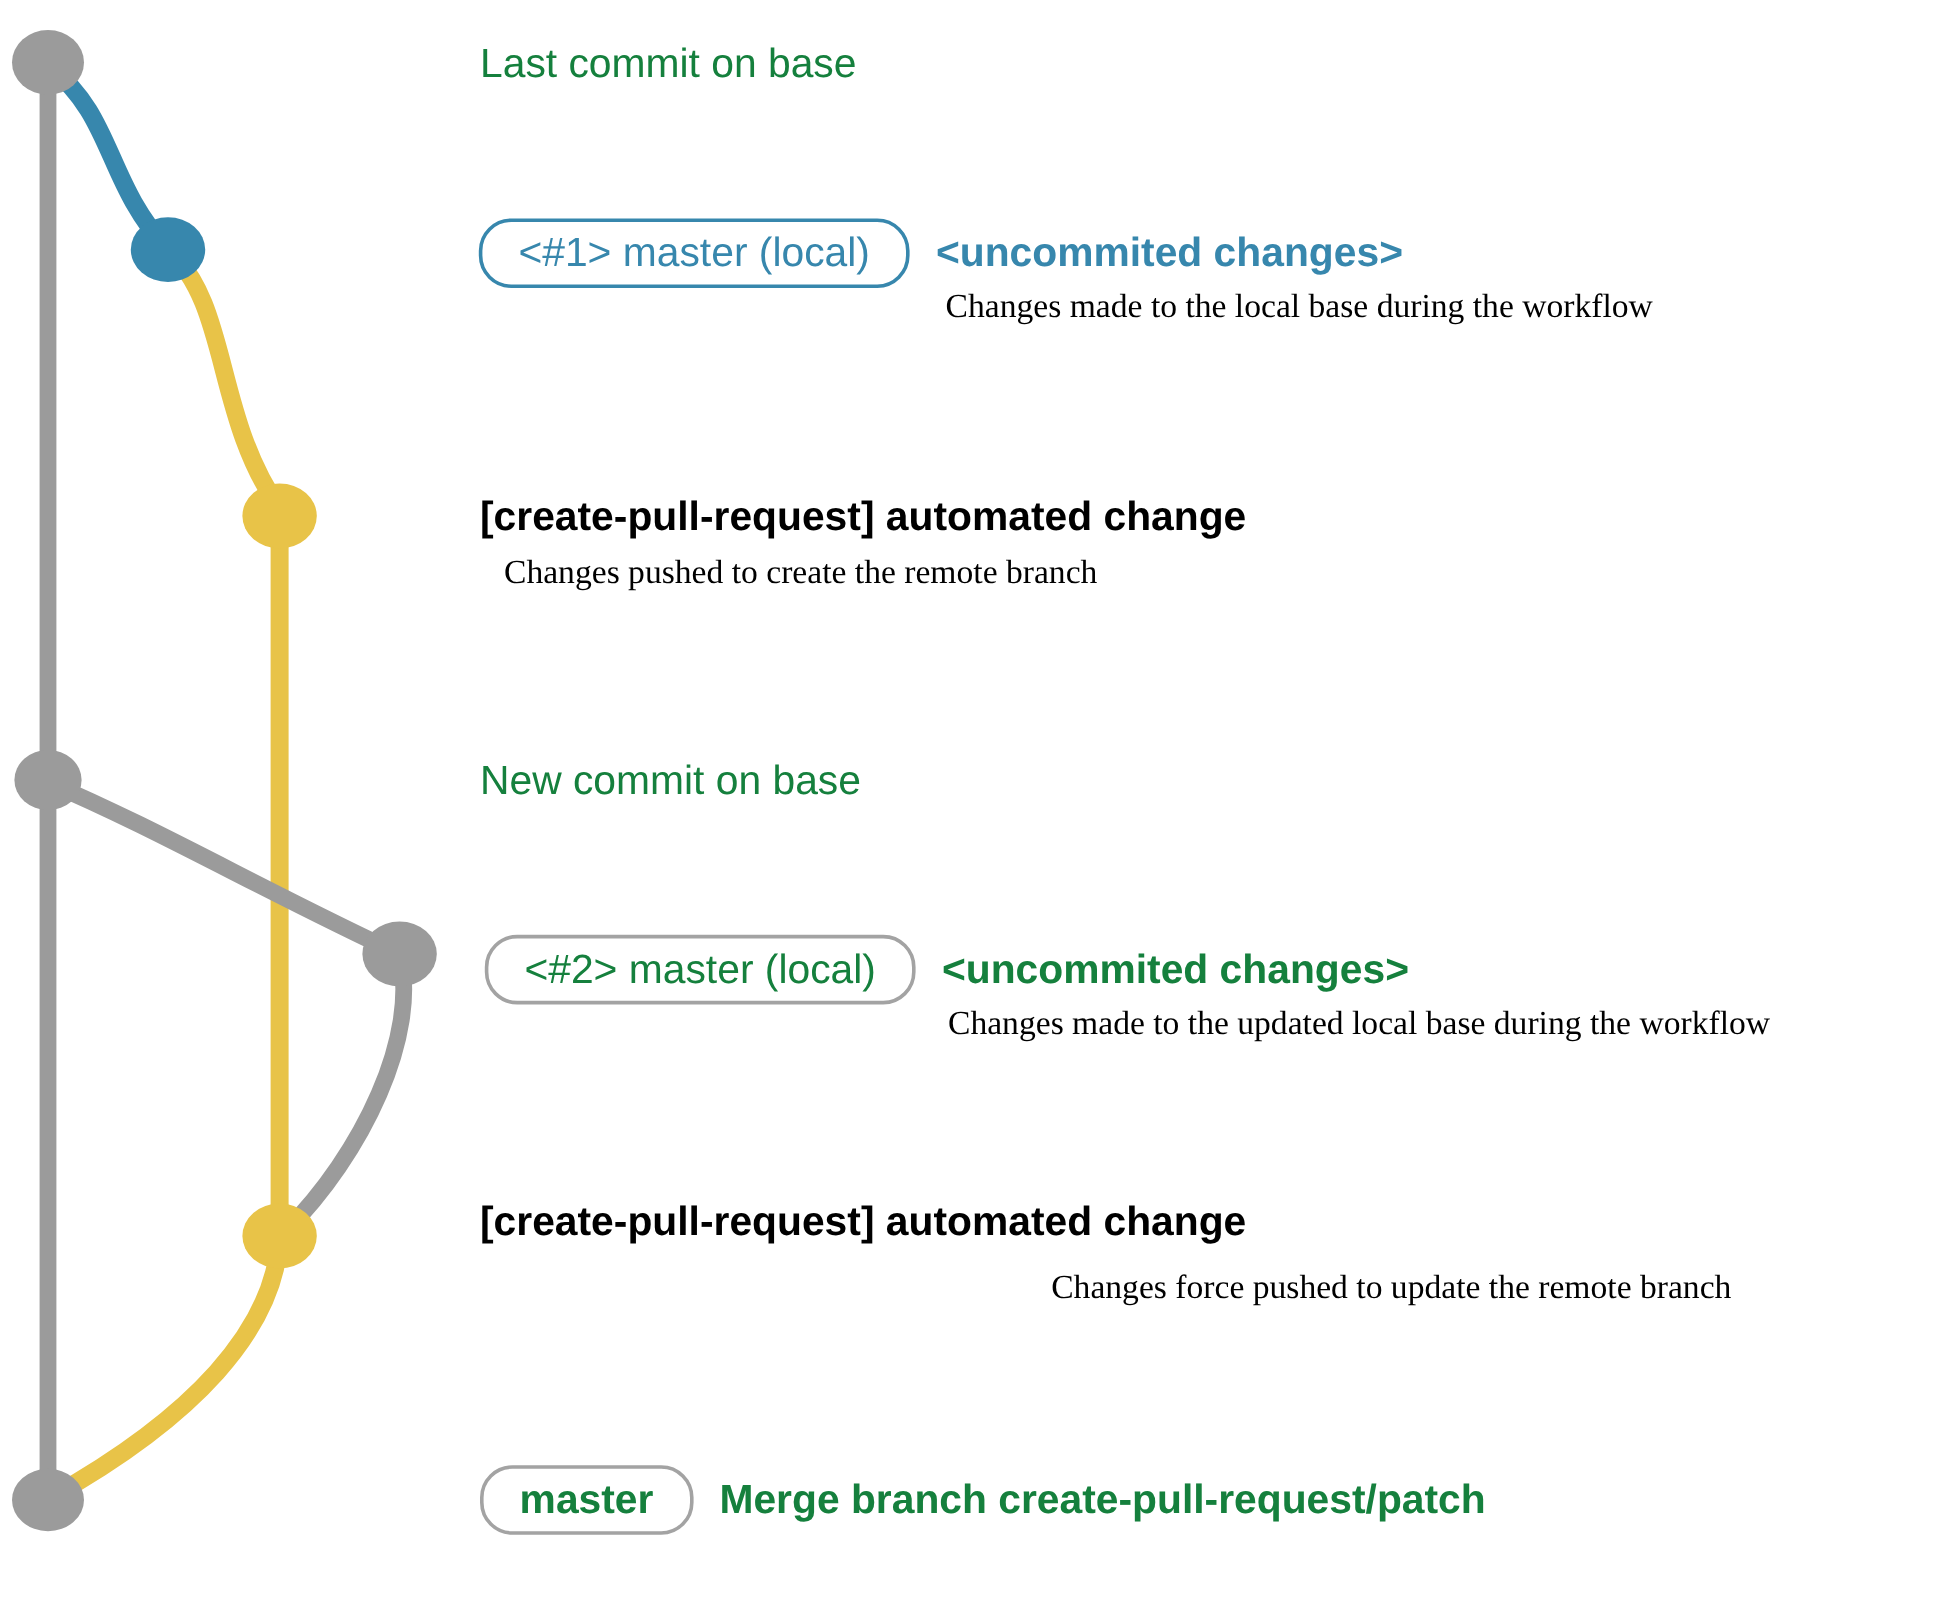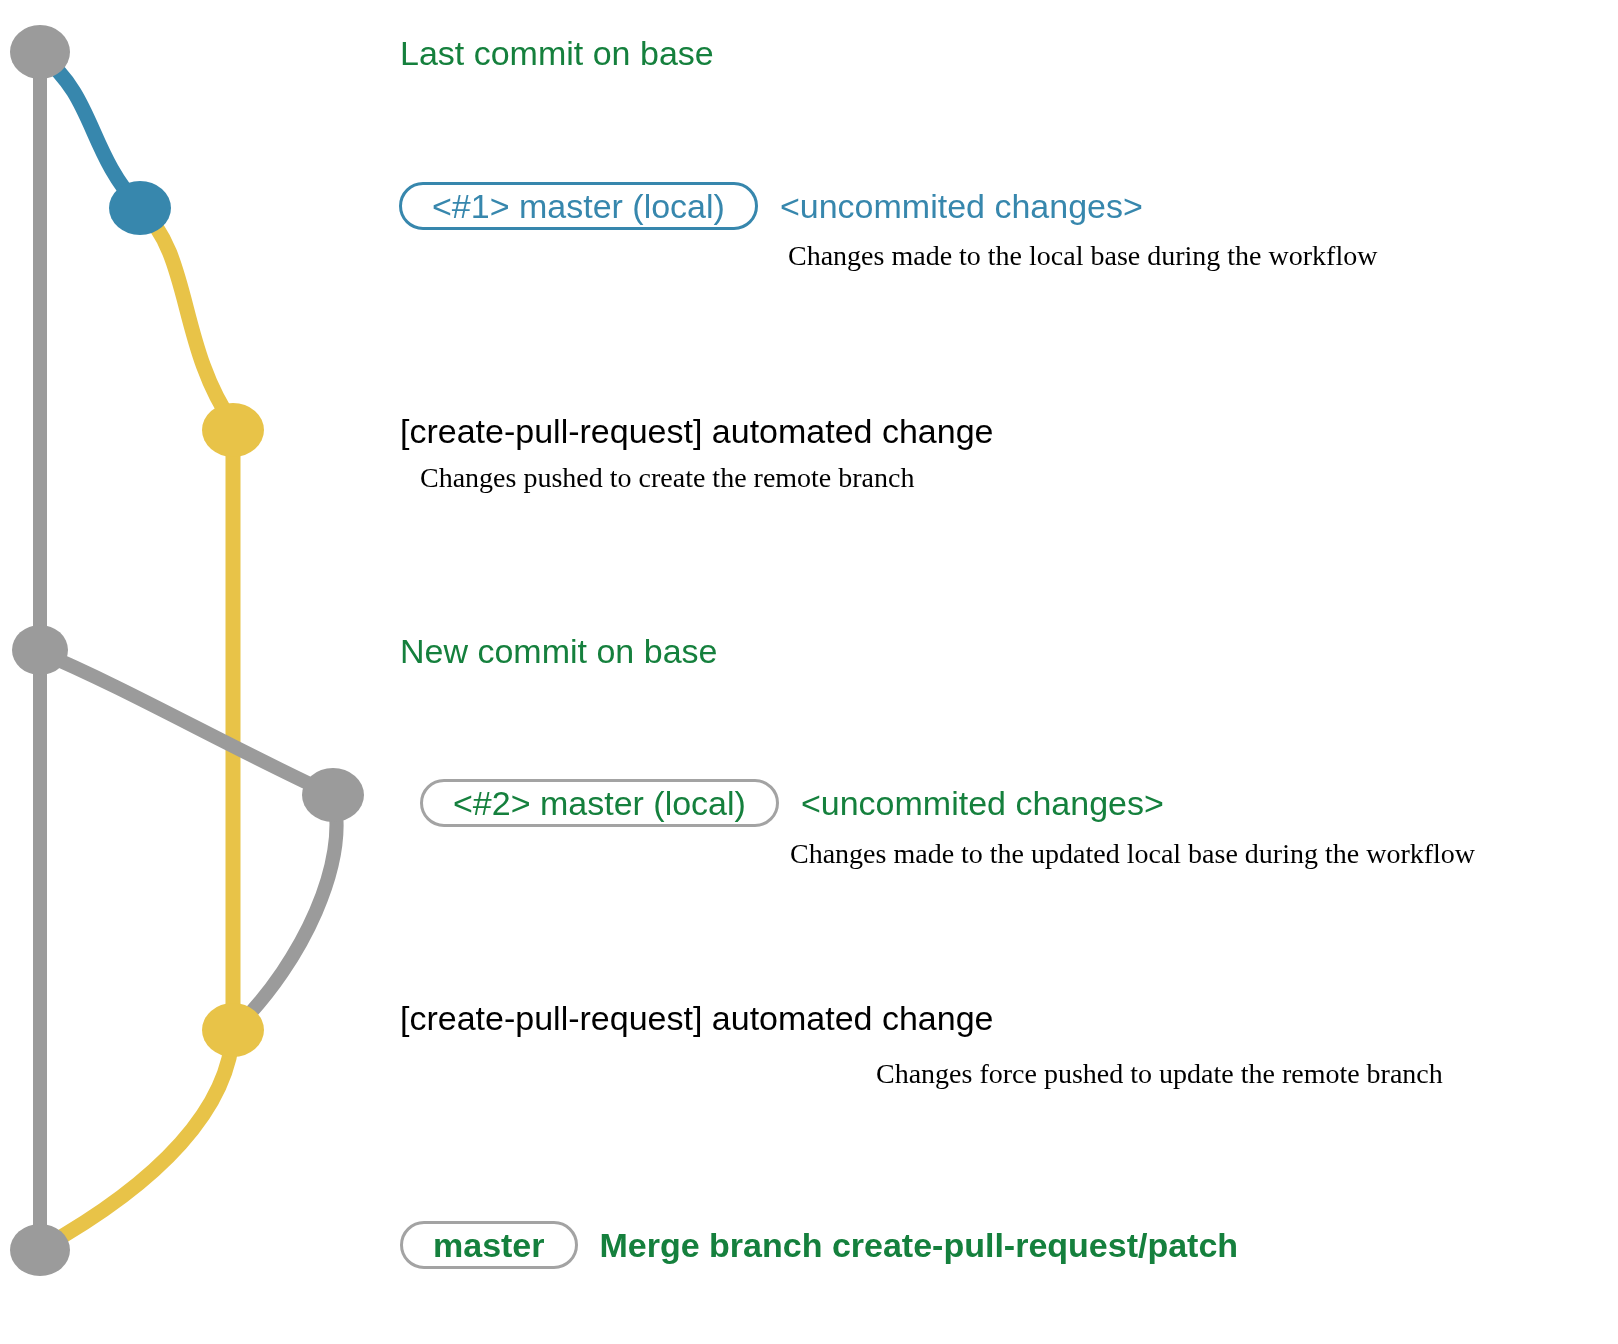--- a/index.html
+++ b/index.html
@@ -13,30 +13,30 @@
   .abs { position: absolute; }
   svg { display: block; }
 
   .rowline { display: flex; align-items: center; gap: 22px; }
 
   .badge {
     display: inline-flex;
     align-items: center;
     justify-content: center;
     box-sizing: border-box;
-    height: 48px;
+    height: 58px;
     padding: 0 30px;
     border: 3px solid;
     border-radius: 27px;
     font-size: 34px;
     white-space: nowrap;
     background: #ffffff;
   }
 
-  .annot { font-size: 34px; white-space: nowrap; }
+  .annot { font-size: 34px; white-space: nowrap; font-weight: bold; }
   .glabel { font-size: 34px; white-space: nowrap; }
 
   .desc {
     font-family: "Liberation Serif", serif;
     font-size: 28px;
     color: #000000;
     white-space: nowrap;
   }
 
   .c-blue   { color: #3787ad; }
@@ -78,21 +78,21 @@
   <div class="badge c-blue b-blue">&lt;#1&gt; master (local)</div>
   <div class="annot c-blue">&lt;uncommited changes&gt;</div>
 </div>
 <div class="abs desc" style="left:788px; top:240px;">Changes made to the local base during the workflow</div>
 
 <div class="abs annot c-yellow" style="left:400px; top:412px;">[create-pull-request] automated change</div>
 <div class="abs desc" style="left:420px; top:462px;font-family:Liberation Serif, serif;">Changes pushed to create the remote branch</div>
 
 <div class="abs glabel c-gray" style="left:400px; top:632px;">New commit on base</div>
 
-<div class="abs rowline" style="left:420px; top:779px;">
+<div class="abs rowline" style="left:404px; top:779px;">
   <div class="badge c-gray b-gray">&lt;#2&gt; master (local)</div>
   <div class="annot c-gray">&lt;uncommited changes&gt;</div>
 </div>
 <div class="abs desc" style="left:790px; top:838px;">Changes made to the updated local base during the workflow</div>
 
 <div class="abs rowline" style="left:400px; top:999px;">
   <div class="annot c-yellow">[create-pull-request] automated change</div>
 </div>
 <div class="abs desc" style="left:876px; top:1058px;">Changes force pushed to update the remote branch</div>
 

